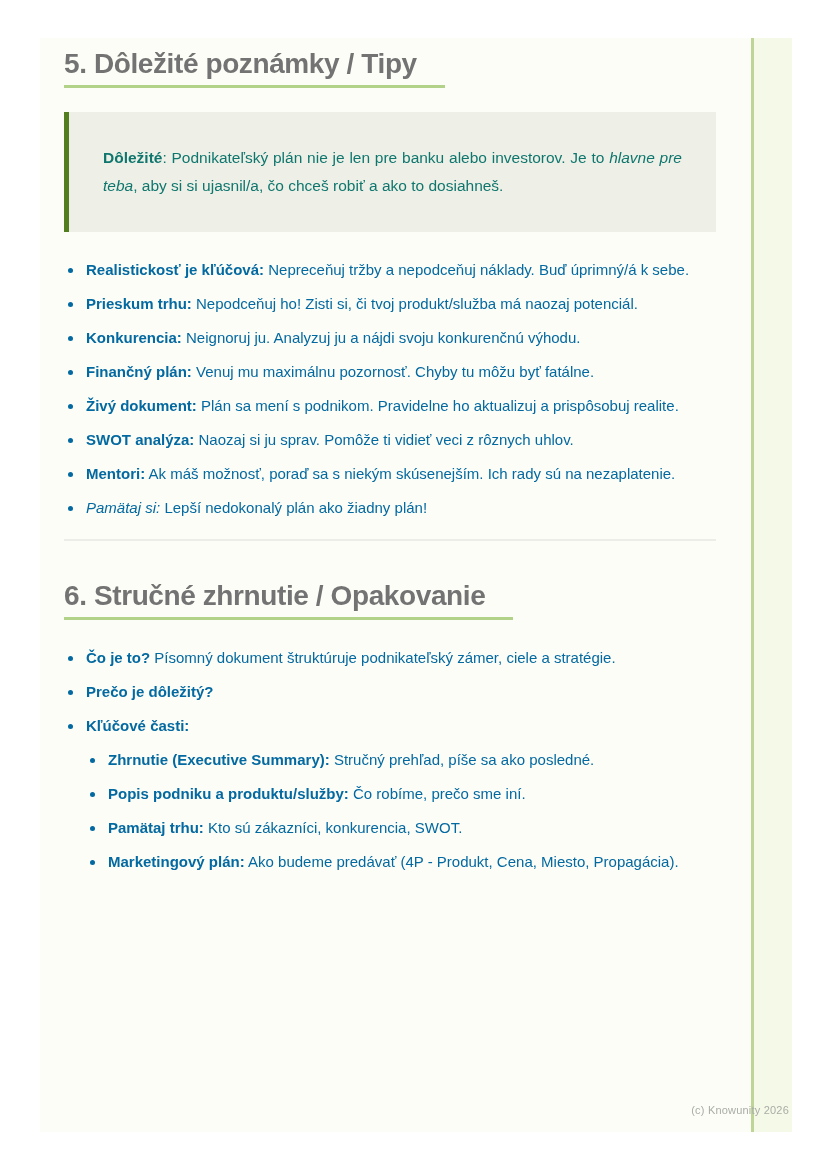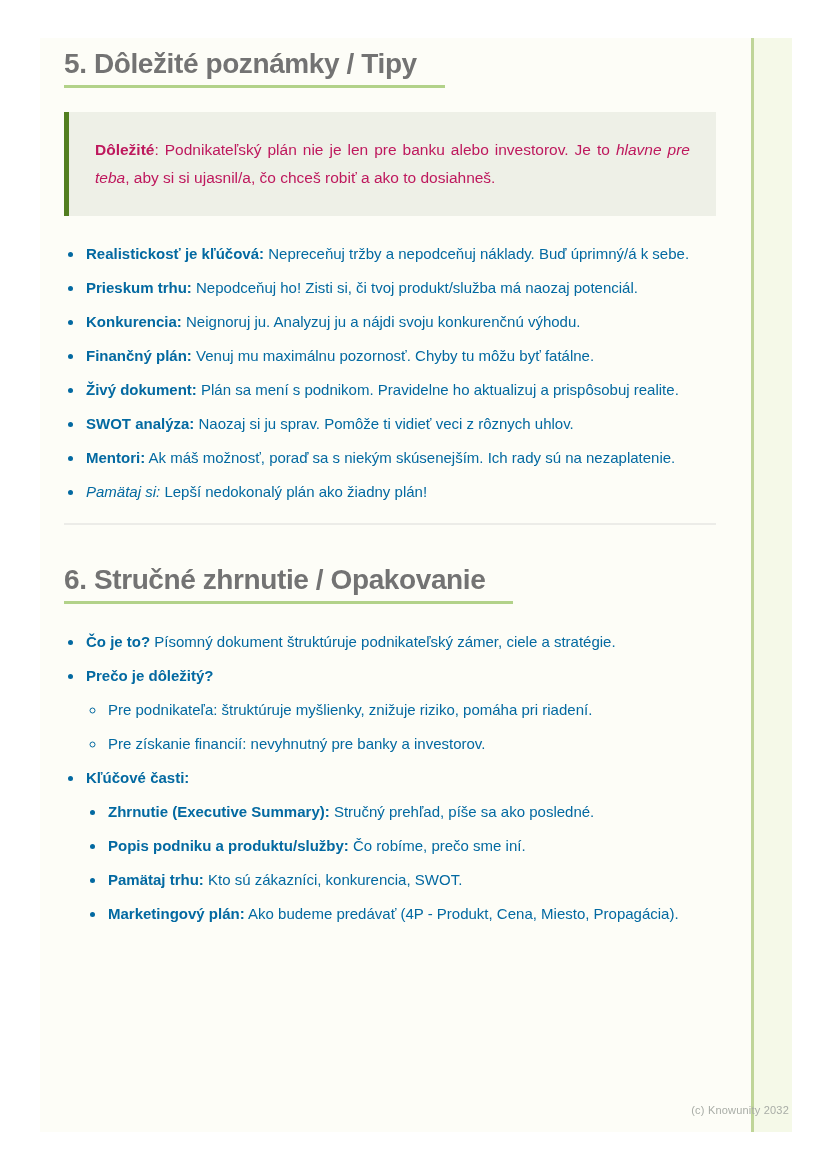--- a/index.html
+++ b/index.html
@@ -43,25 +43,25 @@
     color: #737373;
     border-bottom: 3px solid #b2d289;
   }
   .callout {
     margin-top: 24px;
     background: #eef0e7;
     border-left: 5px solid #527e20;
     padding: 16px 18px;
   }
   .callout p {
-    margin: 8px;
+    margin: 16px;
     font-size: 15.5px;
     line-height: 28px;
     text-align: justify;
-    color: #be185d;
+    color: #0f766e;
   }
   ul.main-list {
     margin: 26px 0 0 0;
     padding-left: 20px;
     list-style: disc outside;
     font-size: 15px;
     line-height: 23px;
     color: #0369a1;
   }
   li { padding-left: 2px; }
@@ -114,29 +114,26 @@
           <li><span class="lead-italic">Pamätaj si:</span> <span>Lepší nedokonalý plán ako žiadny plán!</span></li>
         </ul>
     </section>
 
     <hr class="divider">
 
     <section>
       <h2 class="heading">6. Stručné zhrnutie / Opakovanie</h2>
       <ul class="main-list" id="list-1">
           <li><span class="lead-bold">Čo je to?</span> <span>Písomný dokument štruktúruje podnikateľský zámer, ciele a stratégie.</span></li>
-          <li><span class="lead-bold">Prečo je dôležitý?</span> <ul class="sub-list circle">
-              <li><span>Pre podnikateľa: štruktúruje myšlienky, znižuje riziko, pomáha pri riadení.</span></li>
-              <li><span>Pre získanie financií: nevyhnutný pre banky a investorov.</span></li>
-            </ul></li>
+          <li><span class="lead-bold">Prečo je dôležitý?</span> </li>
           <li><span class="lead-bold">Kľúčové časti:</span> <ul class="sub-list disc">
               <li><span class="lead-bold">Zhrnutie (Executive Summary):</span> <span>Stručný prehľad, píše sa ako posledné.</span></li>
               <li><span class="lead-bold">Popis podniku a produktu/služby:</span> <span>Čo robíme, prečo sme iní.</span></li>
               <li><span class="lead-bold">Pamätaj trhu:</span> <span>Kto sú zákazníci, konkurencia, SWOT.</span></li>
               <li><span class="lead-bold">Marketingový plán:</span> <span>Ako budeme predávať (4P - Produkt, Cena, Miesto, Propagácia).</span></li>
             </ul></li>
         </ul>
     </section>
 
   </div>
 
-  <div class="watermark">(c) Knowunity 2032</div>
+  <div class="watermark">(c) Knowunity 2026</div>
 </div>
 
 </body></html>

